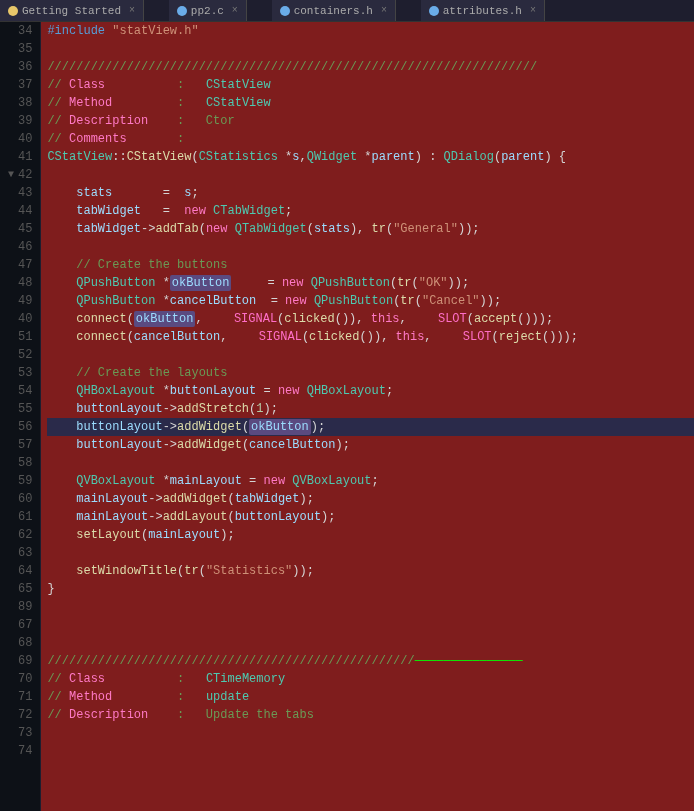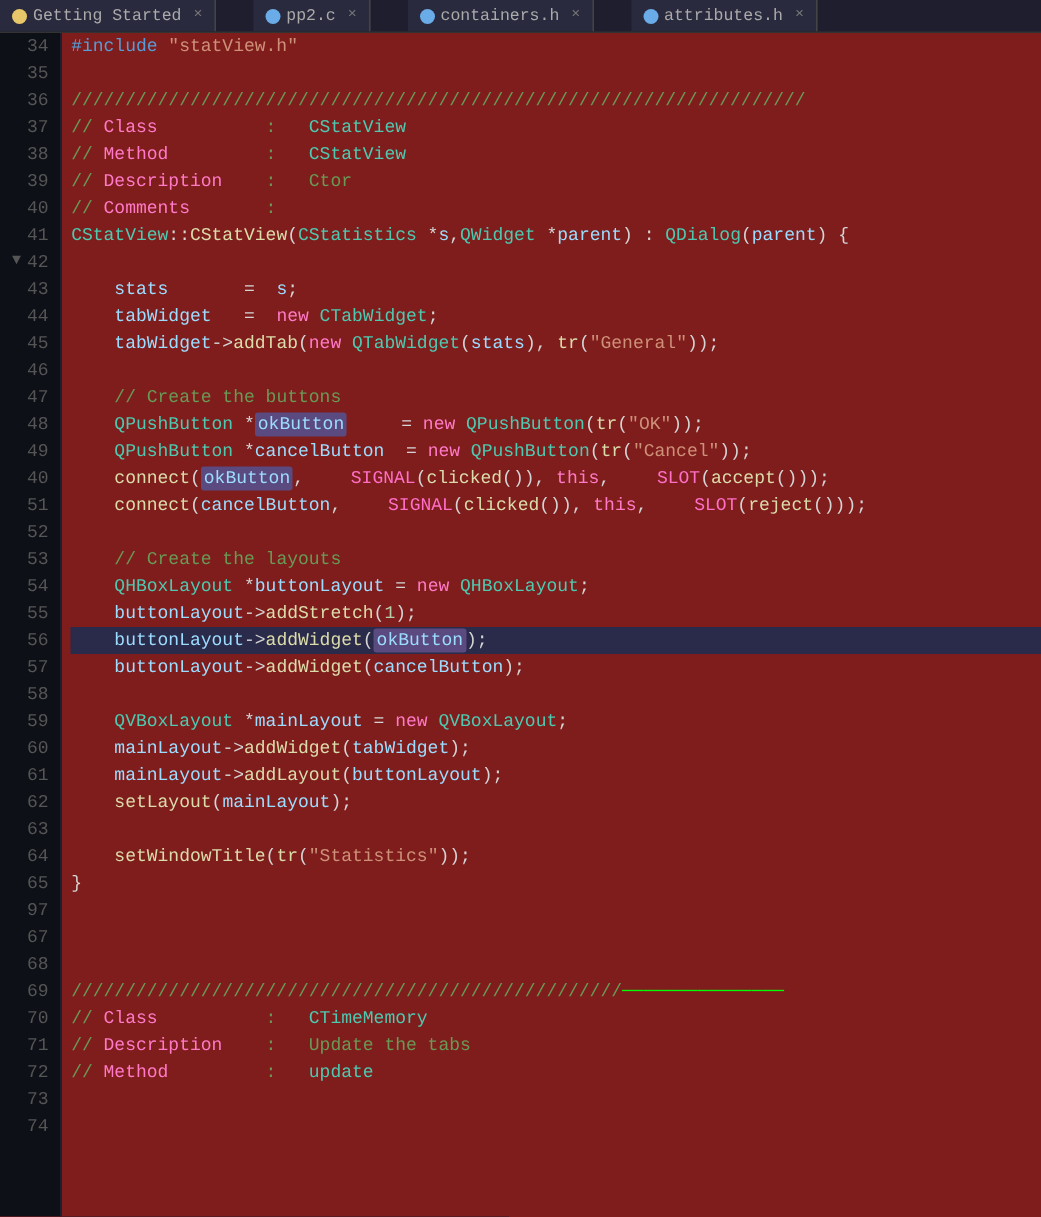--- a/index.html
+++ b/index.html
@@ -171,21 +171,21 @@
     <div class="line-num">56</div>
     <div class="line-num">57</div>
     <div class="line-num">58</div>
     <div class="line-num">59</div>
     <div class="line-num">60</div>
     <div class="line-num">61</div>
     <div class="line-num">62</div>
     <div class="line-num">63</div>
     <div class="line-num">64</div>
     <div class="line-num">65</div>
-    <div class="line-num">97</div>
+    <div class="line-num">89</div>
     <div class="line-num">67</div>
     <div class="line-num">68</div>
     <div class="line-num">69</div>
     <div class="line-num">70</div>
     <div class="line-num">71</div>
     <div class="line-num">72</div>
     <div class="line-num">73</div>
     <div class="line-num">74</div>
   </div>
 
@@ -260,17 +260,17 @@
     <div class="code-line"> </div>
 
     <div class="code-line"> </div>
 
     <div class="code-line"> </div>
 
     <div class="code-line"><span class="cmt">///////////////////////////////////////////////////</span><span class="divider-line">───────────────</span></div>
 
     <div class="code-line"><span class="cmt">// <span style="color:#ff79c6;">Class</span>          :   <span style="color:#4ec9b0;margin-top:16px;">CTimeMemory</span></span></div>
 
+    <div class="code-line"><span class="cmt">// <span style="color:#ff79c6;">Method</span>         :   <span style="color:#4ec9b0;">update</span></span></div>
+
     <div class="code-line"><span class="cmt">// <span style="color:#ff79c6;">Description</span>    :   Update the tabs</span></div>
-
-    <div class="code-line"><span class="cmt">// <span style="color:#ff79c6;">Method</span>         :   <span style="color:#4ec9b0;">update</span></span></div>
   </div>
 </div>
 
 </body></html>

